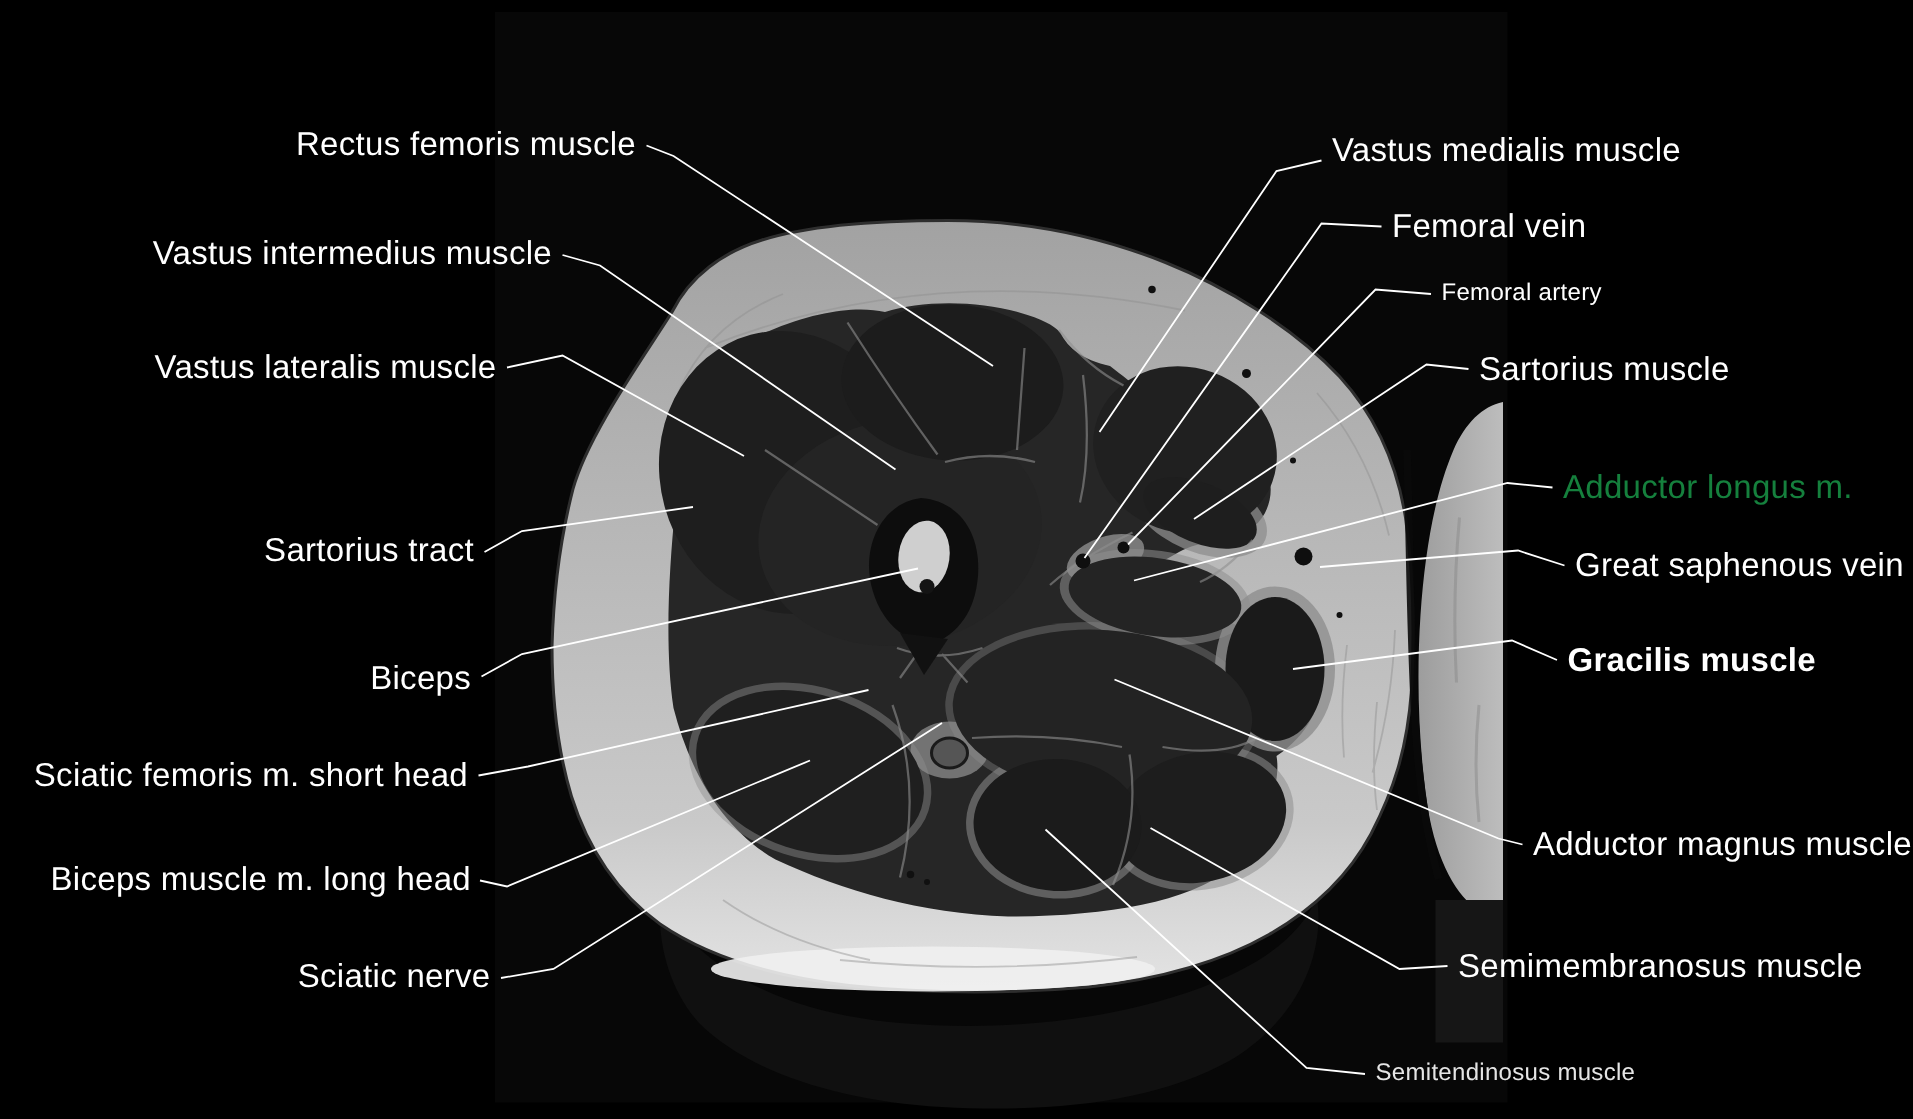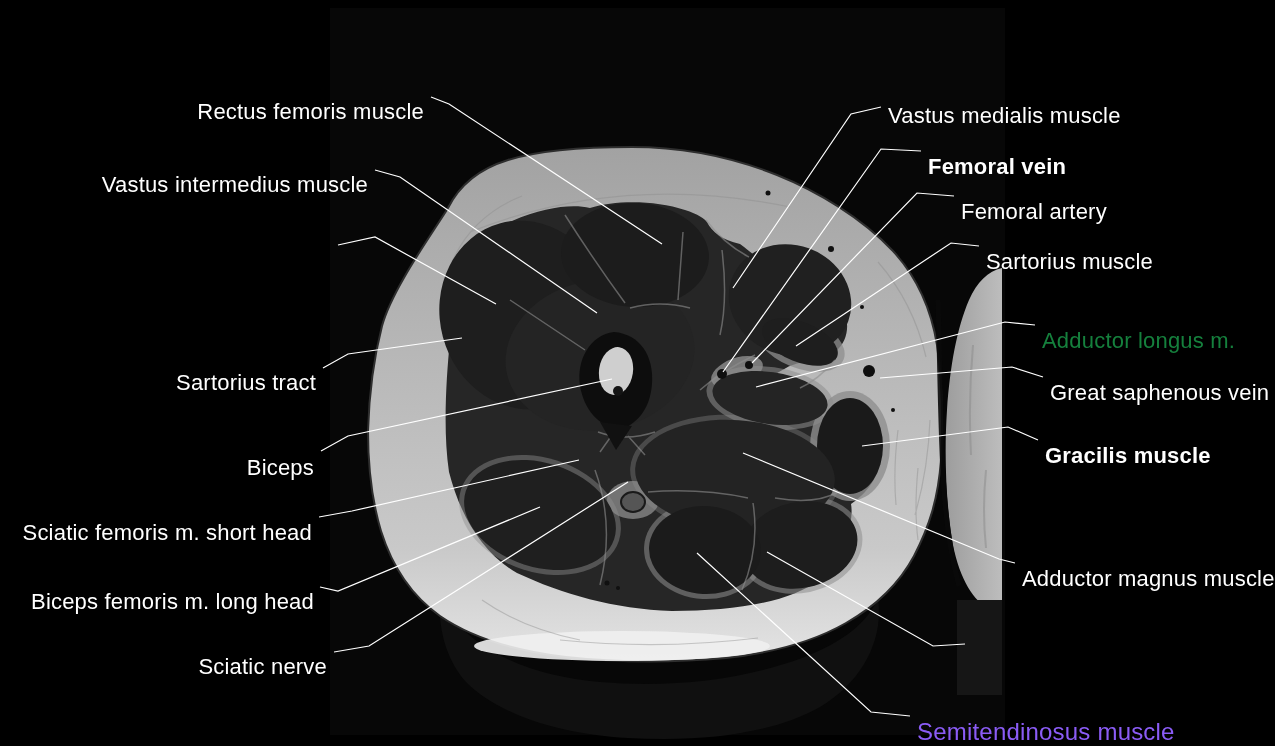--- a/index.html
+++ b/index.html
@@ -1,21 +1,21 @@
 <!DOCTYPE html>
 <html><head>
 <meta charset="utf-8">
 <style>
   html,body{margin:0;padding:0;background:#000;}
   #stage{
     position:relative;width:1275px;height:746px;background:#000000;
     overflow:hidden;font-family:"Liberation Sans", sans-serif;
   }
   #mri-art{position:absolute;left:0;top:0;}
-  #labels{position:absolute;left:0;top:16px;width:1275px;height:664px;pointer-events:none;}
+  #labels{position:absolute;left:0;top:0;width:1275px;height:664px;pointer-events:none;}
   .anat-label{
     position:absolute;color:#ffffff;font-size:22px;line-height:24px;
     white-space:nowrap;letter-spacing:0.2px;
   }
   .anat-label.side-left{text-align:right;}
 </style>
 </head>
 <body>
 
 <div id="stage">
@@ -141,28 +141,30 @@
         <polyline points="1038,440 1008,427 862,446" fill="none" stroke="#ffffff" stroke-width="1.2"></polyline>
         <polyline points="1015,563 999,559 743,453" fill="none" stroke="#ffffff" stroke-width="1.2"></polyline>
         <polyline points="965,644 933,646 767,552" fill="none" stroke="#ffffff" stroke-width="1.2"></polyline>
         <polyline points="910,716 871,712 697,553" fill="none" stroke="#ffffff" stroke-width="1.2"></polyline>
       </g>
   </svg>
 
   <div id="labels">
       <div class="anat-label side-left" style="top: 84px; font-size: 22px; color: rgb(255, 255, 255); right: 851px;">Rectus femoris muscle</div>
       <div class="anat-label side-left" style="top: 157px; font-size: 22px; color: rgb(255, 255, 255); right: 907px;">Vastus intermedius muscle</div>
+      <div class="anat-label side-left" style="top: 233px; font-size: 22px; color: rgb(255, 255, 255); right: 944px;">Vastus lateralis muscle</div>
       <div class="anat-label side-left" style="top: 355px; font-size: 22px; color: rgb(255, 255, 255); right: 959px;">Sartorius tract</div>
       <div class="anat-label side-left" style="top: 440px; font-size: 22px; color: rgb(255, 255, 255); right: 961px;">Biceps</div>
       <div class="anat-label side-left" style="top: 505px; font-size: 22px; color: rgb(255, 255, 255); right: 963px;">Sciatic femoris m. short head</div>
-      <div class="anat-label side-left" style="top: 574px; font-size: 22px; color: rgb(255, 255, 255); right: 961px;">Biceps femoris m. long head</div>
+      <div class="anat-label side-left" style="top: 574px; font-size: 22px; color: rgb(255, 255, 255); right: 961px;">Biceps muscle m. long head</div>
       <div class="anat-label side-left" style="top: 639px; font-size: 22px; color: rgb(255, 255, 255); right: 948px;">Sciatic nerve</div>
       <div class="anat-label side-right" style="top: 88px; font-size: 22px; color: rgb(255, 255, 255); left: 888px;">Vastus medialis muscle</div>
-      <div class="anat-label side-right" style="top: 139px; font-size: 22px; color: rgb(255, 255, 255); left: 928px; font-weight: bold;">Femoral vein</div>
-      <div class="anat-label side-right" style="top: 184px; font-size: 22px; color: rgb(255, 255, 255); left: 961px;">Femoral artery</div>
+      <div class="anat-label side-right" style="top: 139px; font-size: 22px; color: rgb(255, 255, 255); left: 928px;">Femoral vein</div>
+      <div class="anat-label side-right" style="top: 184px; font-size: 16px; color: rgb(255, 255, 255); left: 961px;">Femoral artery</div>
       <div class="anat-label side-right" style="top: 234px; font-size: 22px; color: rgb(255, 255, 255); left: 986px;">Sartorius muscle</div>
       <div class="anat-label side-right" style="top: 313px; font-size: 22px; color: #15803d; left: 1042px;">Adductor longus m.</div>
       <div class="anat-label side-right" style="top: 365px; font-size: 22px; color: rgb(255, 255, 255); left: 1050px;">Great saphenous vein</div>
       <div class="anat-label side-right" style="top: 428px; font-size: 22px; color: rgb(255, 255, 255); left: 1045px; font-weight: bold;">Gracilis muscle</div>
       <div class="anat-label side-right" style="top: 551px; font-size: 22px; color: rgb(255, 255, 255); left: 1022px;">Adductor magnus muscle</div>
-      <div class="anat-label side-right" style="top: 704px; font-size: 24px; color: #8b5cf6; left: 917px; text-align: right;">Semitendinosus muscle</div>
+      <div class="anat-label side-right" style="top: 632px; font-size: 22px; color: rgb(255, 255, 255); left: 972px;">Semimembranosus muscle</div>
+      <div class="anat-label side-right" style="top: 704px; font-size: 16px; color: #e5e5e5; left: 917px; text-align: right;">Semitendinosus muscle</div>
     </div>
 </div>
 
 </body></html>

